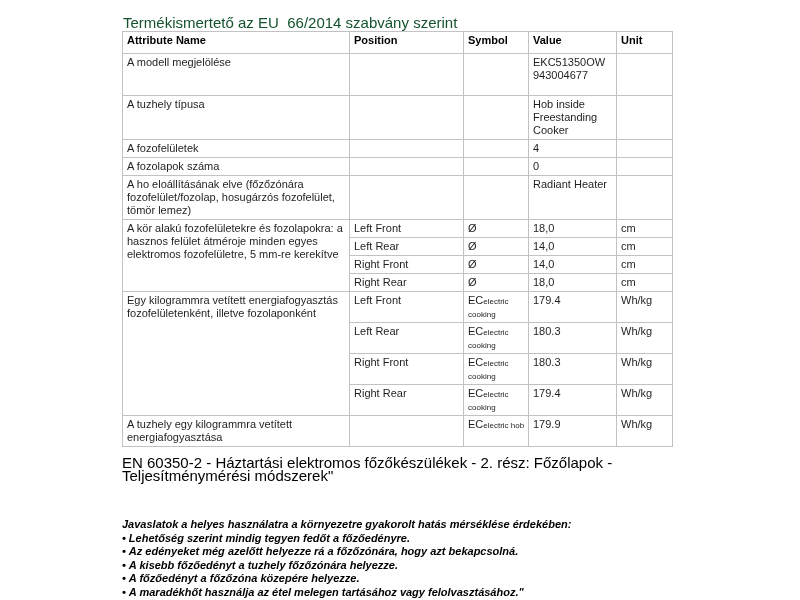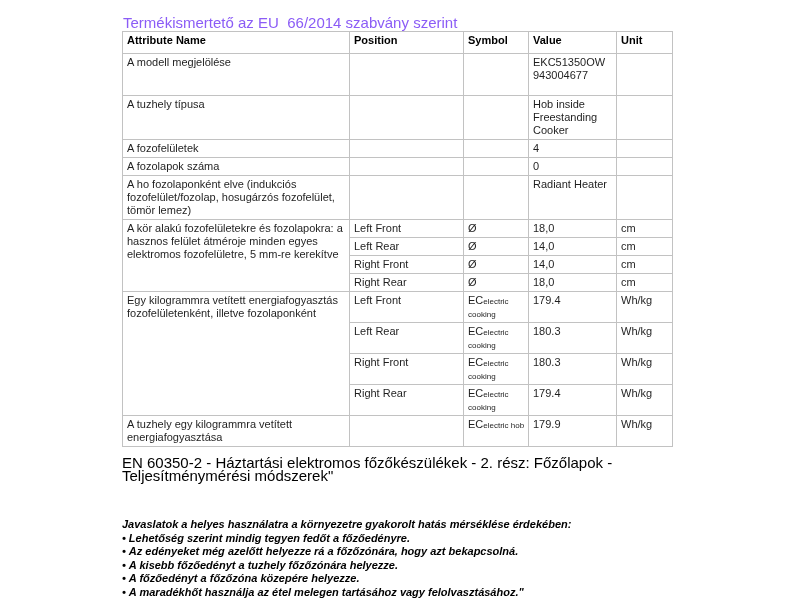--- a/index.html
+++ b/index.html
@@ -14,21 +14,21 @@
   }
   .page {
     position: absolute;
     left: 122px;
     top: 0;
     width: 600px;
   }
   .title {
     font-size: 15px;
     font-weight: 400;
-    color: #8b5cf6;
+    color: #14532d;
     margin: 14px 0 0 1px;
     white-space: pre;
   }
   table.product-table {
     border-collapse: collapse;
     table-layout: fixed;
     width: 550px;
     font-size: 11px;
     border-radius: 20px;
   }
@@ -126,21 +126,21 @@
         <td></td>
       </tr>
       <tr class="h17">
         <td>A fozolapok száma</td>
         <td></td>
         <td></td>
         <td>0</td>
         <td></td>
       </tr>
       <tr class="h44">
-        <td>A ho fozolaponként elve (indukciós fozofelület/fozolap, hosugárzós fozofelület, tömör lemez)</td>
+        <td>A ho eloállításának elve (főzőzónára fozofelület/fozolap, hosugárzós fozofelület, tömör lemez)</td>
         <td></td>
         <td></td>
         <td>Radiant Heater</td>
         <td></td>
       </tr>
 
       <tr class="h18">
         <td rowspan="4">A kör alakú fozofelületekre és fozolapokra: a hasznos felület átméroje minden egyes elektromos fozofelületre, 5 mm-re kerekítve</td>
         <td>Left Front</td>
         <td>Ø</td>

